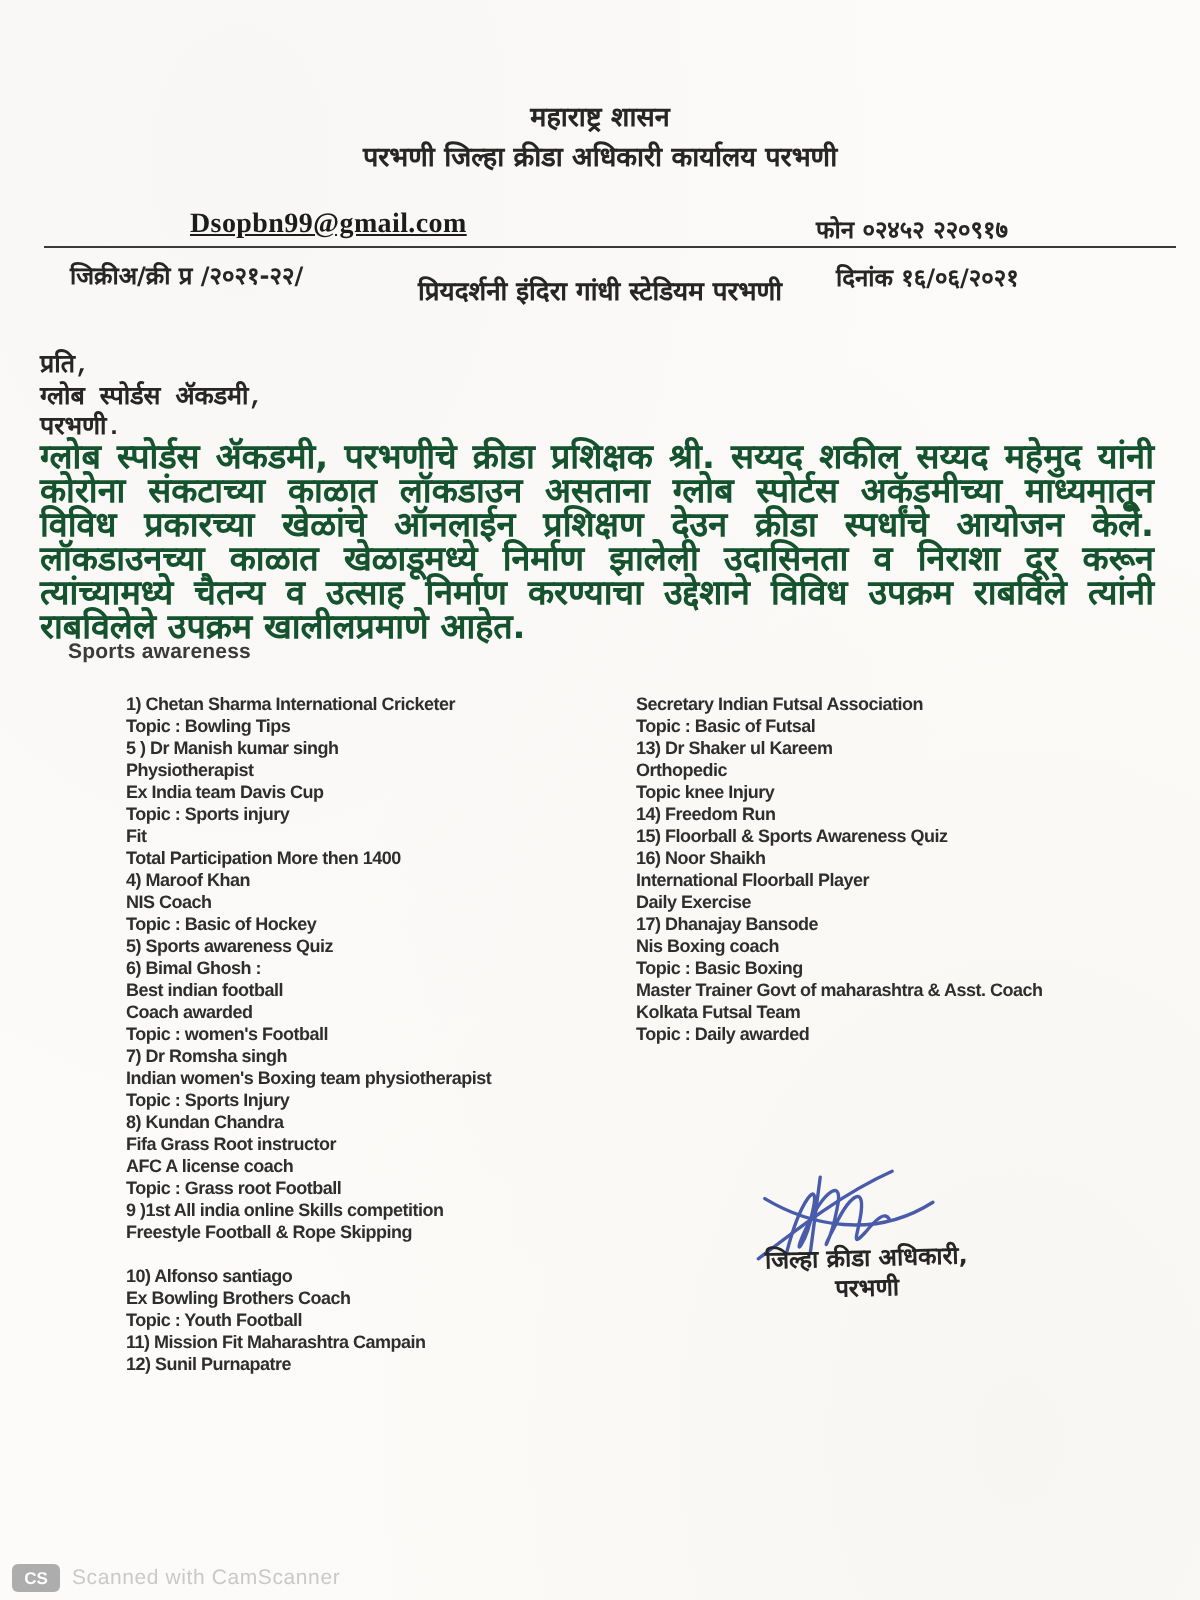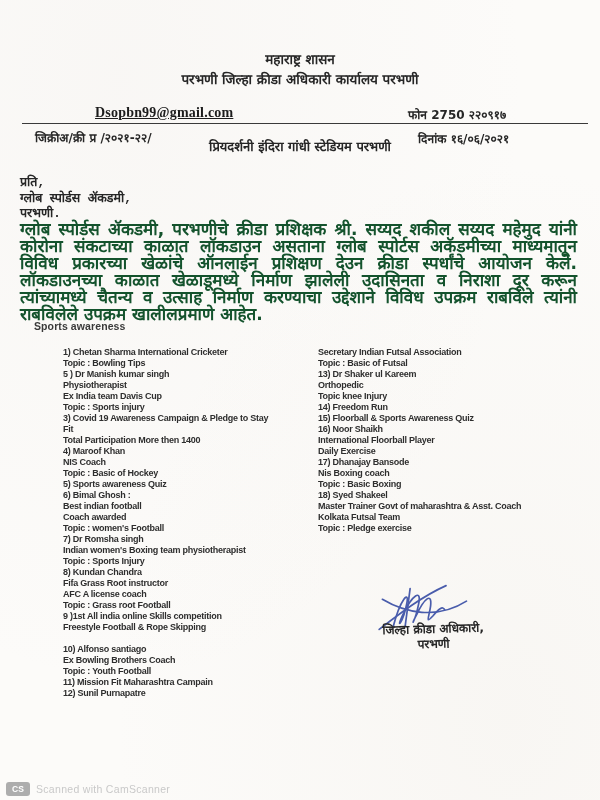--- a/index.html
+++ b/index.html
@@ -72,21 +72,21 @@
 
 <div class="page">
 
   <div class="letterhead">
     <div class="lh1">महाराष्ट्र शासन</div>
     <div class="lh2">परभणी जिल्हा क्रीडा अधिकारी कार्यालय परभणी</div>
     <div class="lh3">प्रियदर्शनी इंदिरा गांधी स्टेडियम परभणी</div>
   </div>
 
   <div class="email">Dsopbn99@gmail.com</div>
-  <div class="phone">फोन 2750 २२०९१७</div>
+  <div class="phone">फोन ०२४५२ २२०९१७</div>
 
   <div class="rule"></div>
 
   <div class="refno">जिक्रीअ/क्री प्र /२०२१-२२/</div>
   <div class="date">दिनांक  १६/०६/२०२१</div>
 
   <div class="addressee">
     <div>प्रति,</div>
     <div>ग्लोब स्पोर्डस ॲकडमी,</div>
     <div>परभणी.</div>
@@ -96,21 +96,20 @@
 
   <div class="sect-head">Sports awareness</div>
 
   <div class="col col-left">
       <div class="line">1) Chetan Sharma International Cricketer</div>
       <div class="line">Topic : Bowling Tips</div>
       <div class="line">5 ) Dr Manish kumar singh</div>
       <div class="line">Physiotherapist</div>
       <div class="line">Ex India team Davis Cup</div>
       <div class="line">Topic : Sports injury</div>
-      <div class="line">3) Covid 19 Awareness Campaign &amp; Pledge to Stay</div>
       <div class="line">Fit</div>
       <div class="line">Total Participation More then 1400</div>
       <div class="line">4)  Maroof Khan</div>
       <div class="line">NIS Coach</div>
       <div class="line">Topic : Basic of Hockey</div>
       <div class="line">5)  Sports awareness  Quiz</div>
       <div class="line">6)   Bimal Ghosh :</div>
       <div class="line">Best indian football</div>
       <div class="line">Coach awarded</div>
       <div class="line">Topic : women's Football</div>
@@ -138,24 +137,23 @@
       <div class="line">Orthopedic</div>
       <div class="line">Topic knee Injury</div>
       <div class="line">14) Freedom Run</div>
       <div class="line">15) Floorball &amp; Sports Awareness Quiz</div>
       <div class="line">16) Noor Shaikh</div>
       <div class="line">International Floorball Player</div>
       <div class="line">Daily Exercise</div>
       <div class="line">17)  Dhanajay Bansode</div>
       <div class="line">Nis Boxing coach</div>
       <div class="line">Topic : Basic Boxing</div>
-      <div class="line">18)  Syed Shakeel</div>
       <div class="line">Master Trainer Govt of maharashtra &amp; Asst. Coach</div>
       <div class="line">Kolkata Futsal Team</div>
-      <div class="line">Topic : Pledge exercise</div>
+      <div class="line">Topic : Daily awarded</div>
     </div>
 
   <div class="signature">
     <svg class="sig-svg" width="120" height="48" viewBox="0 0 120 48">
       <g fill="none" stroke="#3a4fa5" stroke-width="1.7" stroke-linecap="round" opacity="0.92">
         <path d="M22,44 C30,16 40,6 36,22 C32,40 24,48 32,32 C42,12 52,6 48,22 C44,40 38,46 46,32 C54,16 62,10 60,24 C58,36 54,42 62,34 C68,27 72,24 74,28"></path>
         <path d="M8,46 C30,30 52,14 76,4"></path>
         <path d="M12,16 C34,30 66,38 96,20"></path>
         <path d="M40,6 C38,18 36,32 34,44"></path>
       </g>

